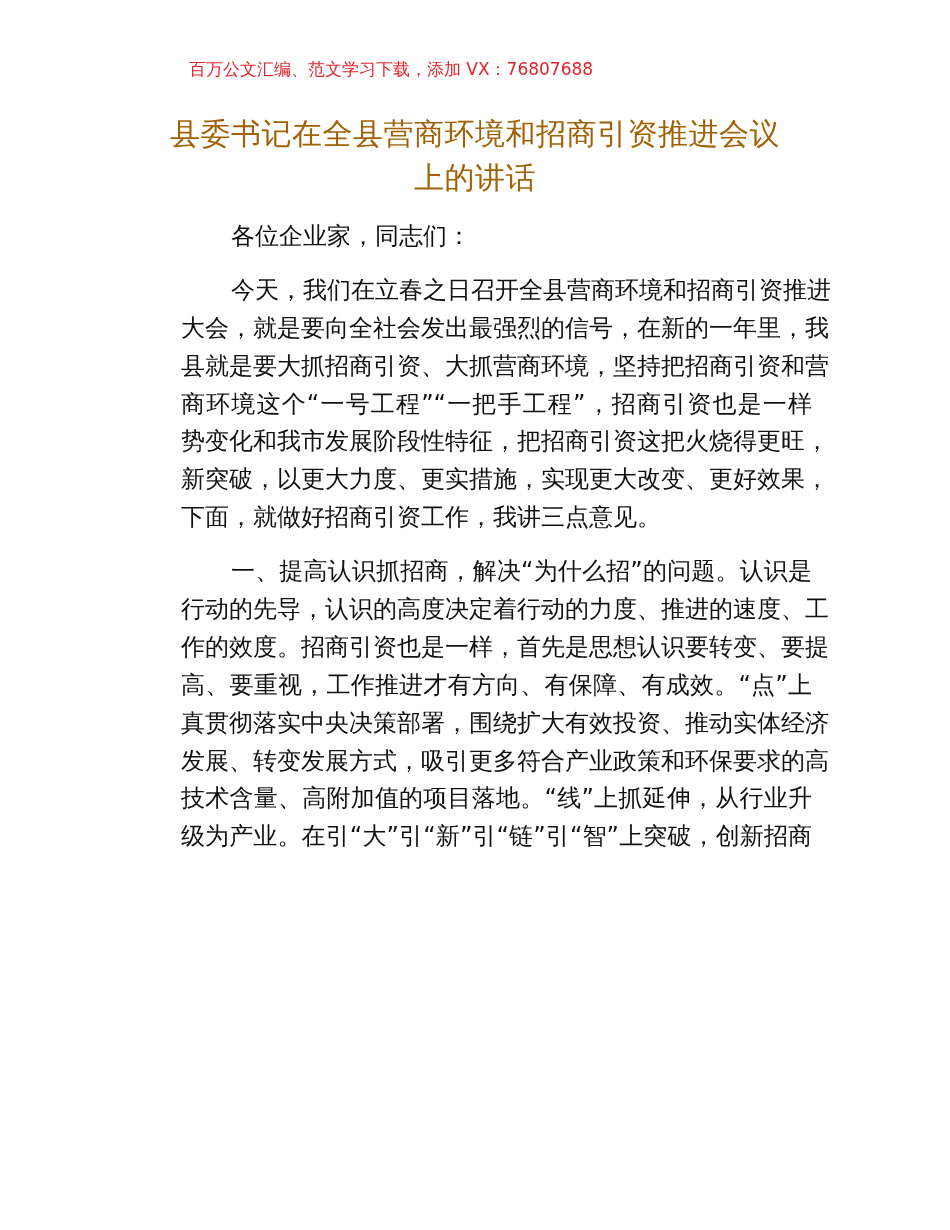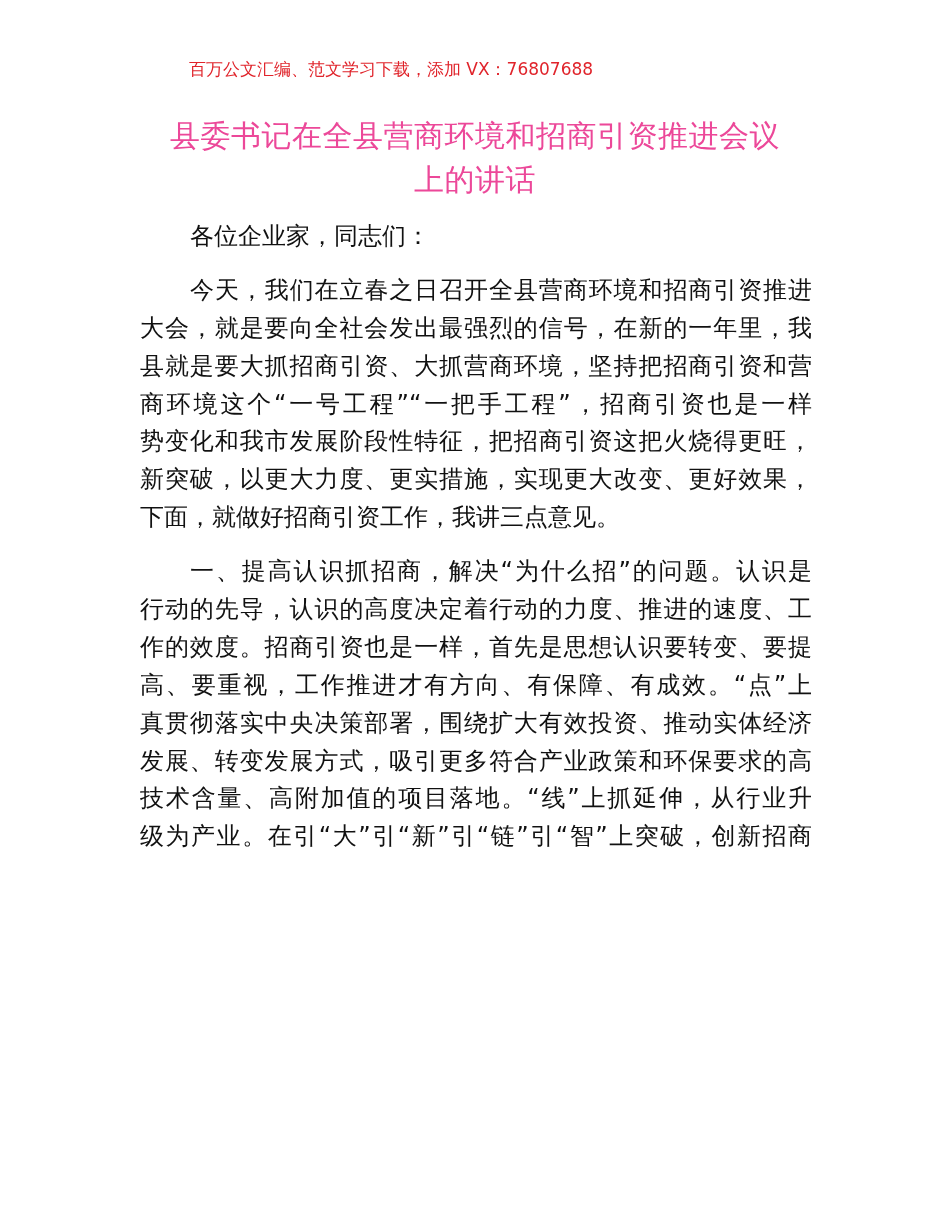--- a/index.html
+++ b/index.html
@@ -27,39 +27,41 @@
       letter-spacing: 0px;
     }
     .title {
       position: absolute;
       left: 130px;
       top: 114px;
       width: 690px;
       text-align: center;
       font-size: 30px;
       line-height: 44px;
-      color: #ec4899;
+      color: #a16207;
       letter-spacing: 0.5px;
+      font-family: Liberation Mono, monospace;
     }
     .title .tline { display: block; white-space: nowrap; }
     .body-text {
       position: absolute;
       left: 140px;
       top: 218px;
       width: 672px;
     }
     .line {
       display: block;
       height: 37.9px;
       line-height: 37.9px;
       font-size: 24px;
       white-space: nowrap;
       text-align: justify;
       text-align-last: justify;
       color: #111111;
+      margin-left: 41px;
     }
     .line.last {
       text-align-last: left;
     }
     .line.indent {
       padding-left: 50px;
     }
     .para-gap {
       display: block;
       height: 16px;

